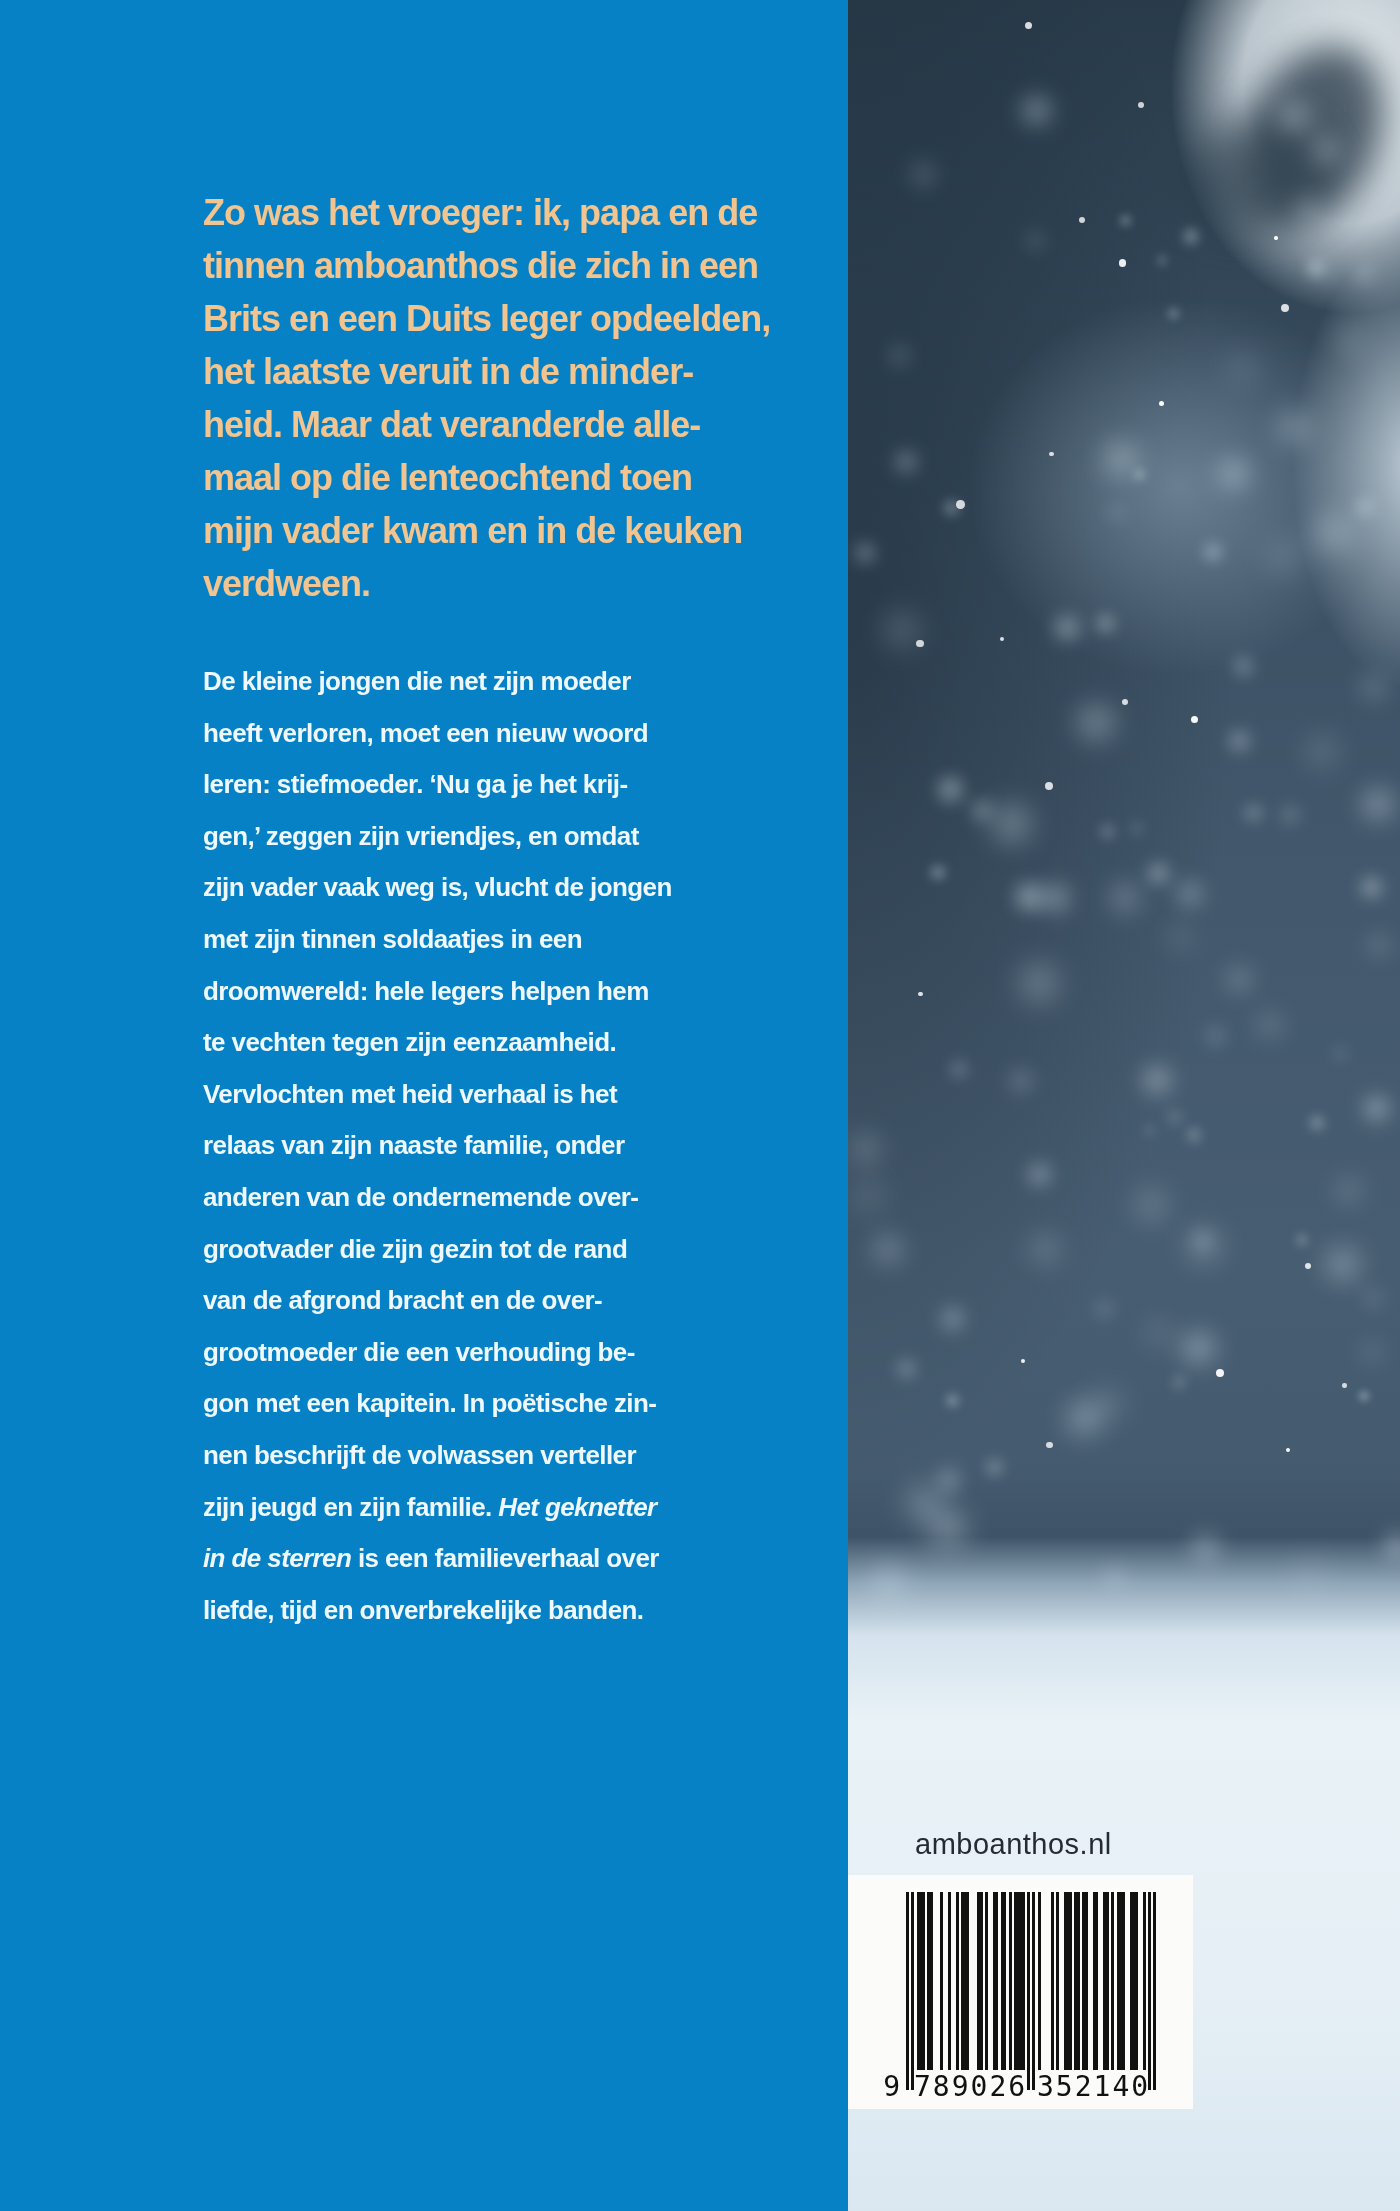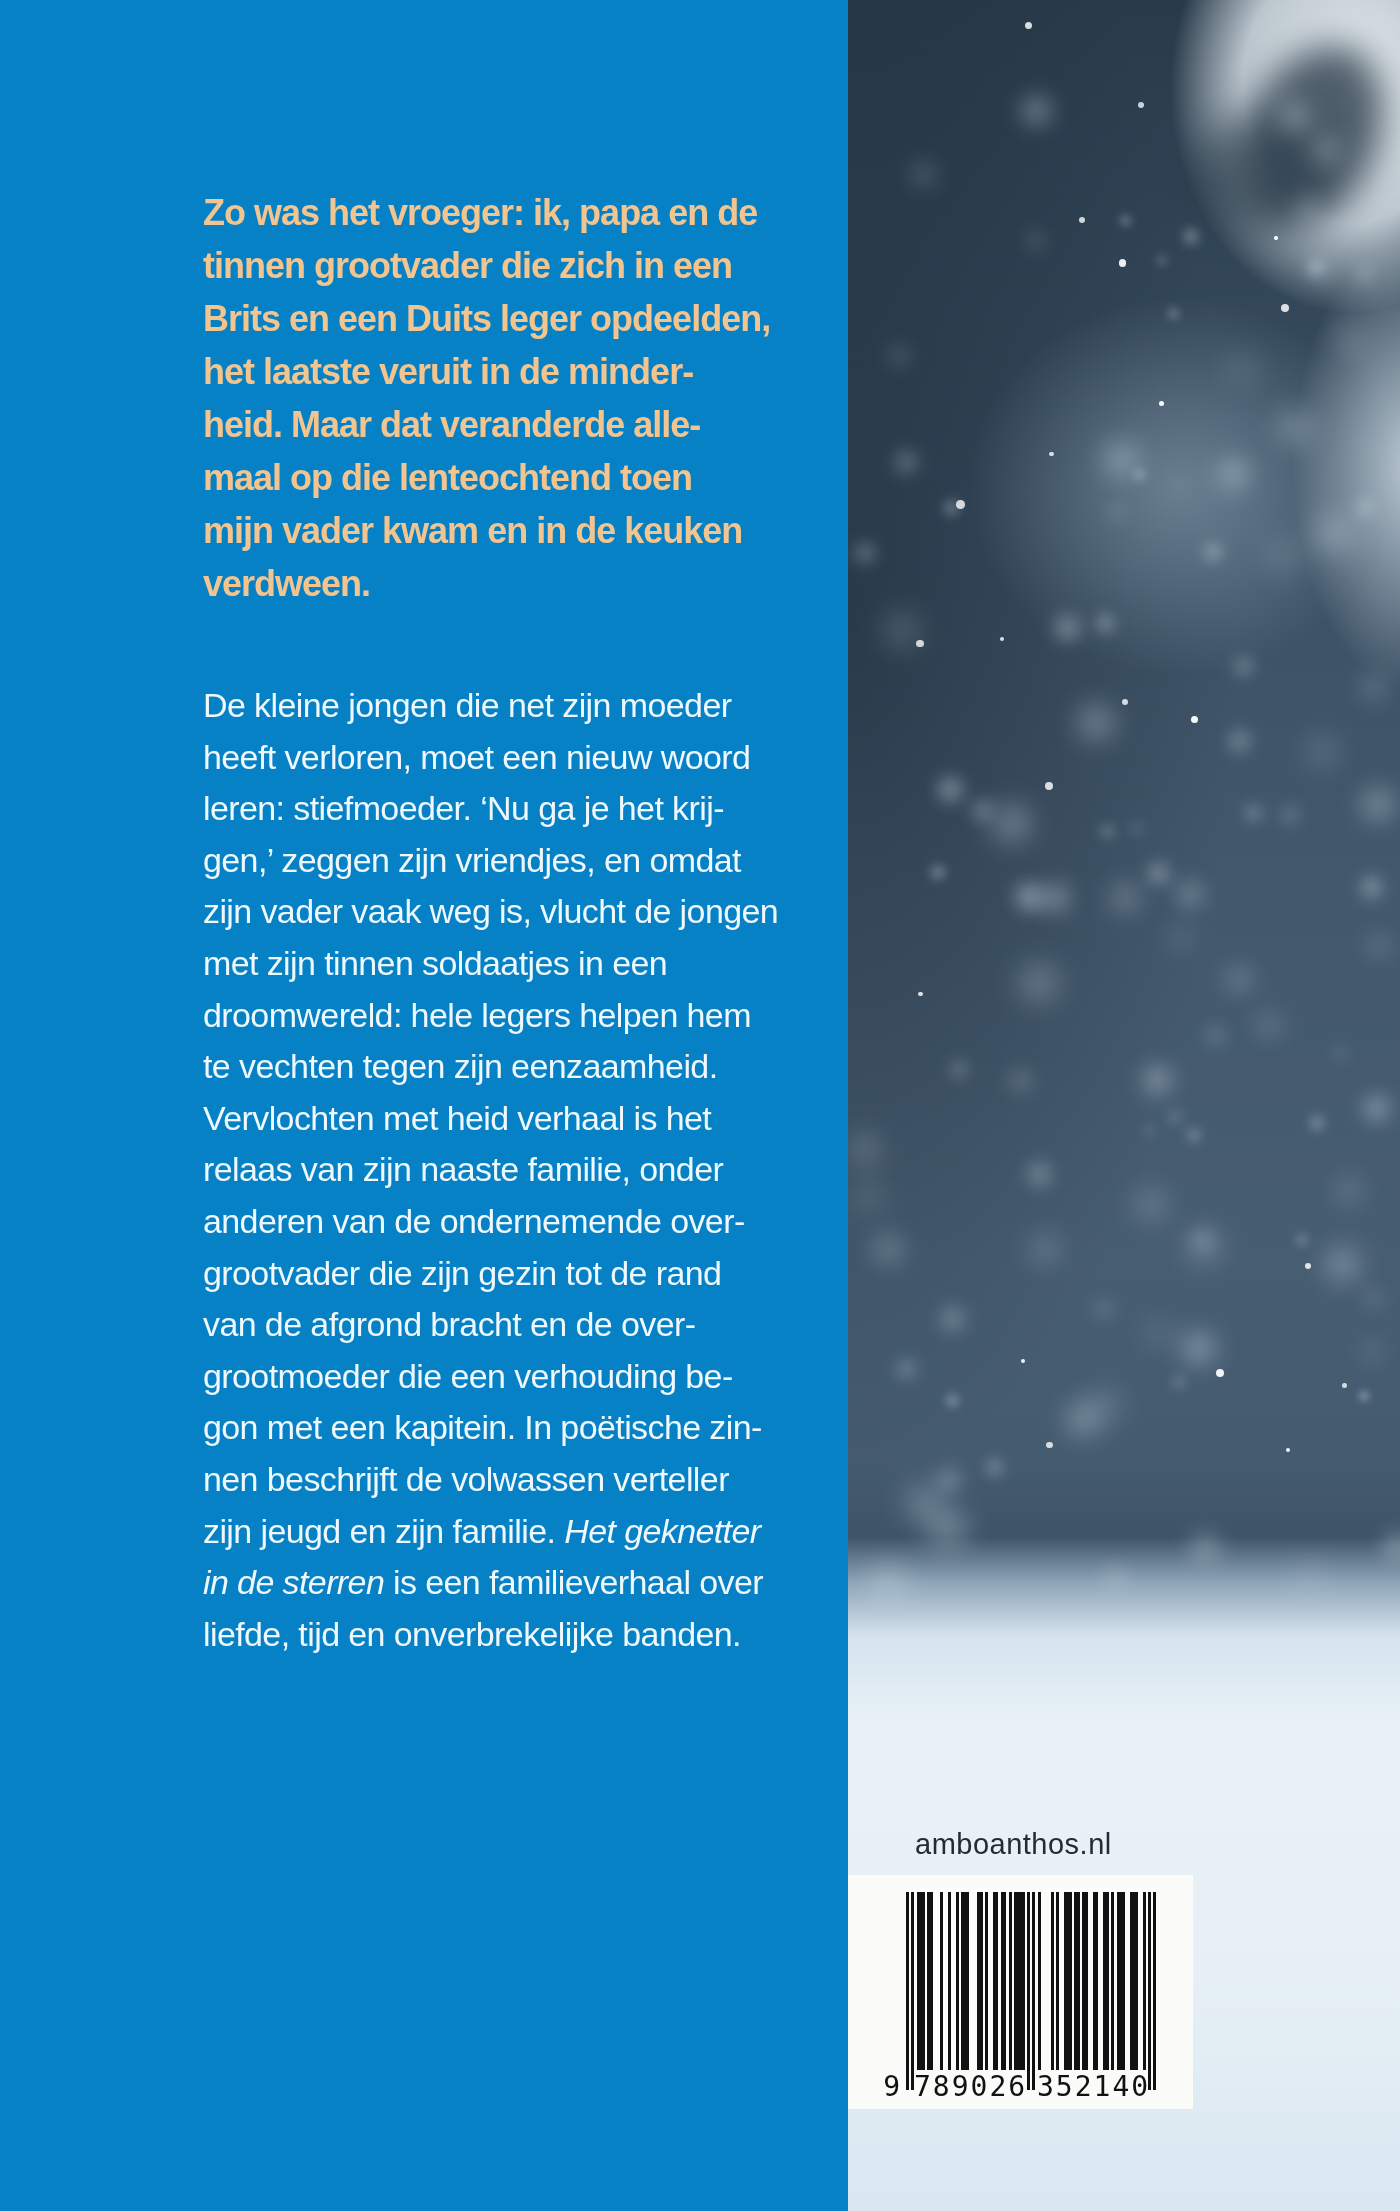--- a/index.html
+++ b/index.html
@@ -14,23 +14,23 @@
   .blue-panel{
     position:absolute;left:0;top:0;width:848px;height:2211px;
     background:#0681c5;
   }
   .blurb{position:absolute;left:203px;top:186px;width:630px;}
   .intro{
     color:#f2c48f;
     font-size:36px;font-weight:700;line-height:53px;letter-spacing:-1px;
   }
   .bodytext{
-    margin-top:70px;
+    margin-top:46px;
     color:#eef8fd;
-    font-size:34px;font-weight:400;line-height:51.6px;letter-spacing:-0.6px;
+    font-size:26px;font-weight:700;line-height:51.6px;letter-spacing:-0.6px;
   }
   .line{white-space:nowrap;}
   .bodytext em{font-style:italic;}
   
   .photo{
     position:absolute;left:848px;top:0;width:552px;height:2211px;overflow:hidden;
     background:
       
       radial-gradient(ellipse 240px 300px at 91% 4%, rgba(244,250,252,0.97) 0%, rgba(236,244,249,0.75) 45%, rgba(236,244,249,0) 75%),
       radial-gradient(ellipse 170px 320px at 102% 21%, rgba(219,232,241,0.8) 0%, rgba(219,232,241,0) 70%),
@@ -70,21 +70,21 @@
 </style>
 </head>
 <body>
 
 <div class="cover">
 
   <div class="blue-panel">
     <div class="blurb">
       <div class="intro">
           <div class="line"><span>Zo was het vroeger: ik, papa en de</span></div>
-          <div class="line"><span>tinnen grootvader die zich in een</span></div>
+          <div class="line"><span>tinnen amboanthos die zich in een</span></div>
           <div class="line"><span>Brits en een Duits leger opdeelden,</span></div>
           <div class="line"><span>het laatste veruit in de minder-</span></div>
           <div class="line"><span>heid. Maar dat veranderde alle-</span></div>
           <div class="line"><span>maal op die lenteochtend toen</span></div>
           <div class="line"><span>mijn vader kwam en in de keuken</span></div>
           <div class="line"><span>verdween.</span></div>
         </div>
       <div class="bodytext">
           <div class="line"><span>De kleine jongen die net zijn moeder</span></div>
           <div class="line"><span>heeft verloren, moet een nieuw woord</span></div>

